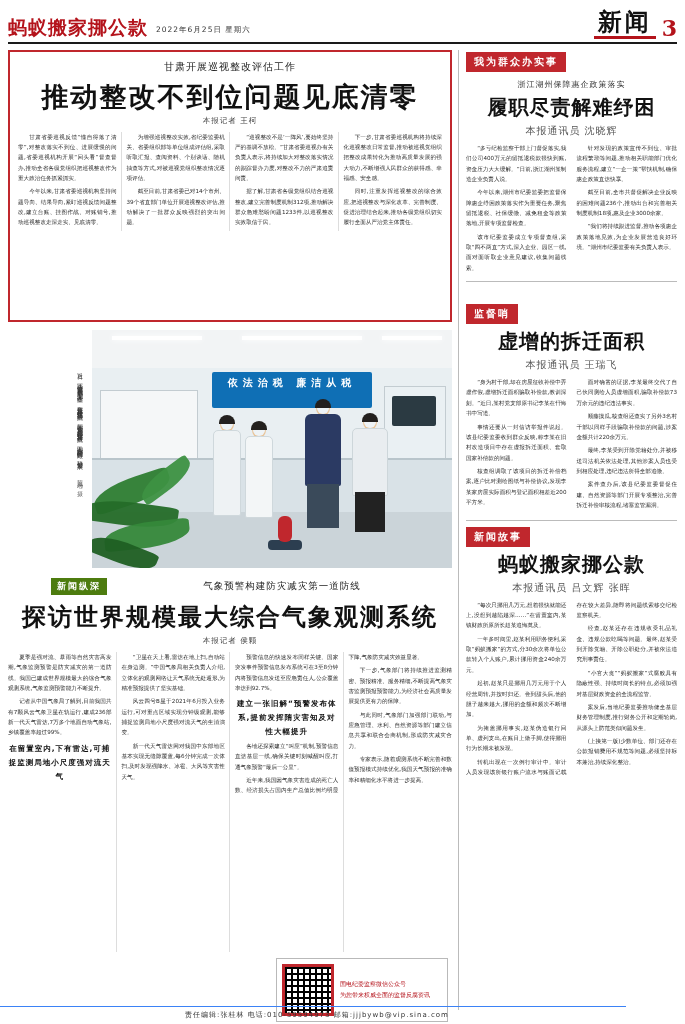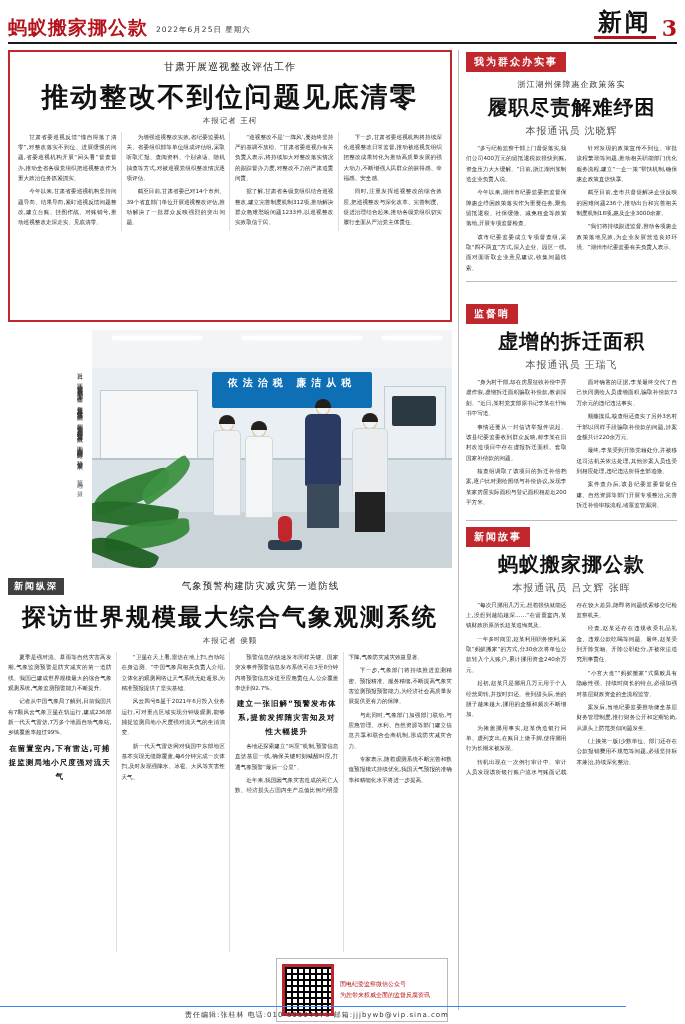--- a/index.html
+++ b/index.html
@@ -72,22 +72,22 @@
   .p-mask{width:12px;height:6px;background:#eef3f6;border-radius:0 0 6px 6px;position:absolute;left:50%;transform:translateX(-50%);top:8px;}
   .p-body{position:absolute;top:14px;left:50%;transform:translateX(-50%);border-radius:5px 5px 2px 2px;}
   .ph-plant{position:absolute;left:-10px;bottom:-10px;width:150px;height:110px;}
   .leaf{position:absolute;background:#2f7a32;border-radius:60% 10% 60% 10%;opacity:.95;}
   .ph-chair{position:absolute;background:#2c3e50;border-radius:4px;}
   .ph-monitor{position:absolute;background:#2b3a42;border-radius:2px;}
 
   
   .sec-head{display:flex;align-items:center;gap:5px;margin-top:10px;}
   .sec-flag{
-    background:#404040;color:#fff;font-size:9px;font-weight:bold;padding:2px 6px;letter-spacing:2px;
-    font-family:"DejaVu Serif","Liberation Serif",serif;white-space:nowrap;
+    background:#4d7c0f;color:#fff;font-size:9px;font-weight:bold;padding:2px 6px;letter-spacing:2px;
+    font-family:"DejaVu Serif","Liberation Serif",serif;white-space:nowrap;margin-left:43px;
   }
   .sec-kicker{font-size:9.5px;color:#222;letter-spacing:1px;flex:1;text-align:center;}
   .sec-title{
     text-align:center;font-family:"DejaVu Serif","Liberation Serif",serif;font-weight:bold;
     font-size:24px;letter-spacing:2px;margin:6px 0 3px 0;color:#111;
   }
 
   
   .rflag{
     display:inline-block;background:#c0272d;color:#fff;font-size:10px;font-weight:bold;

